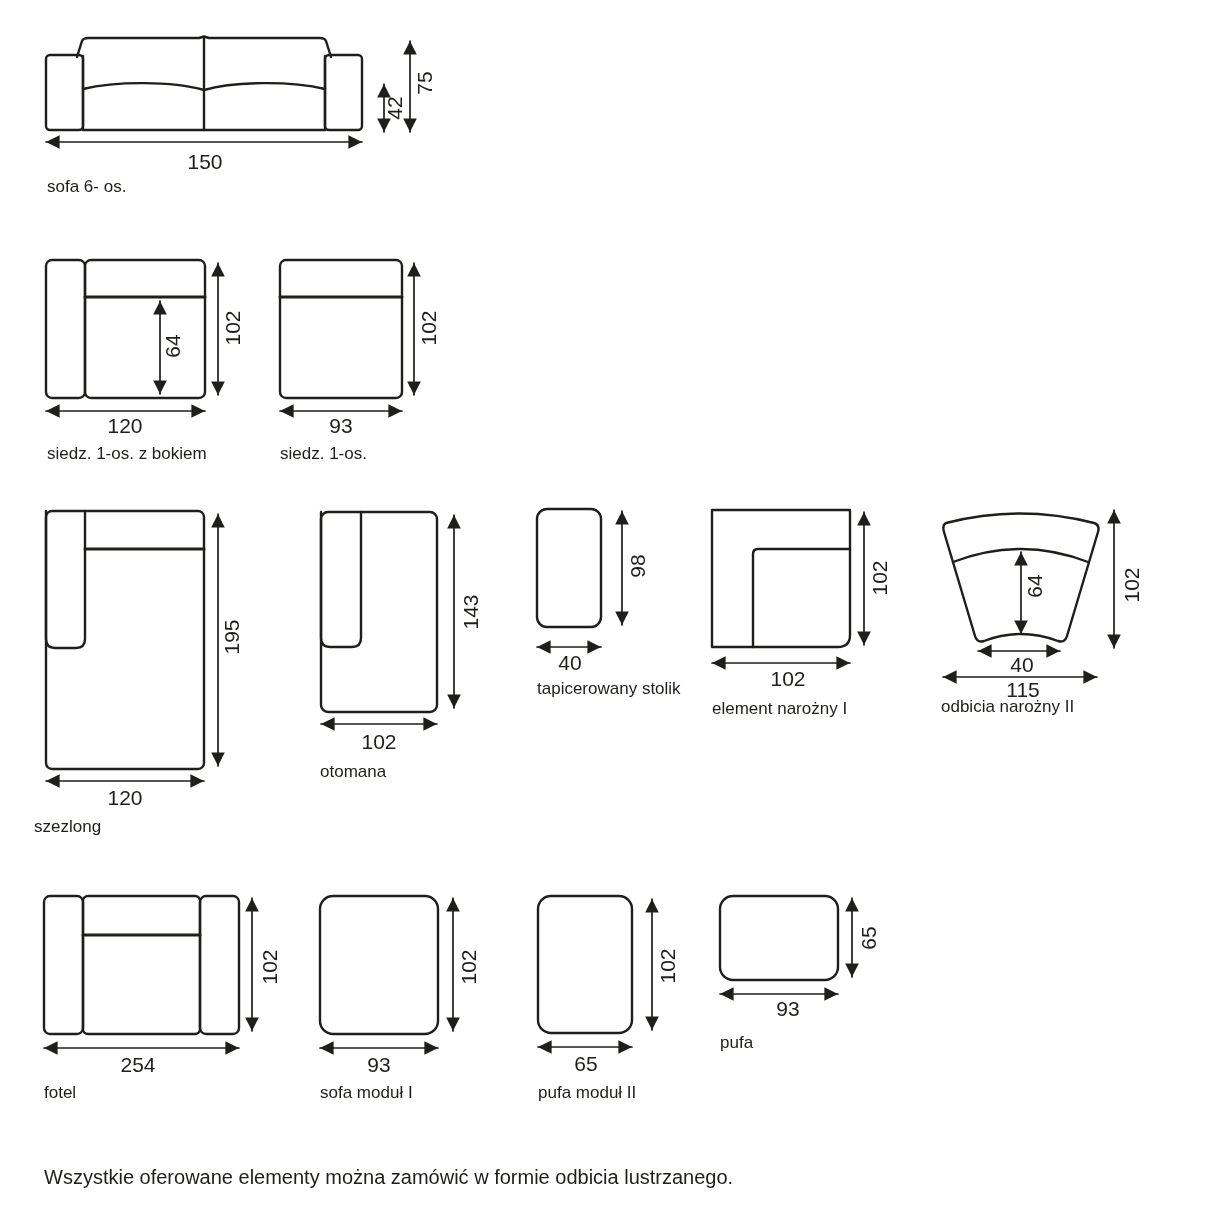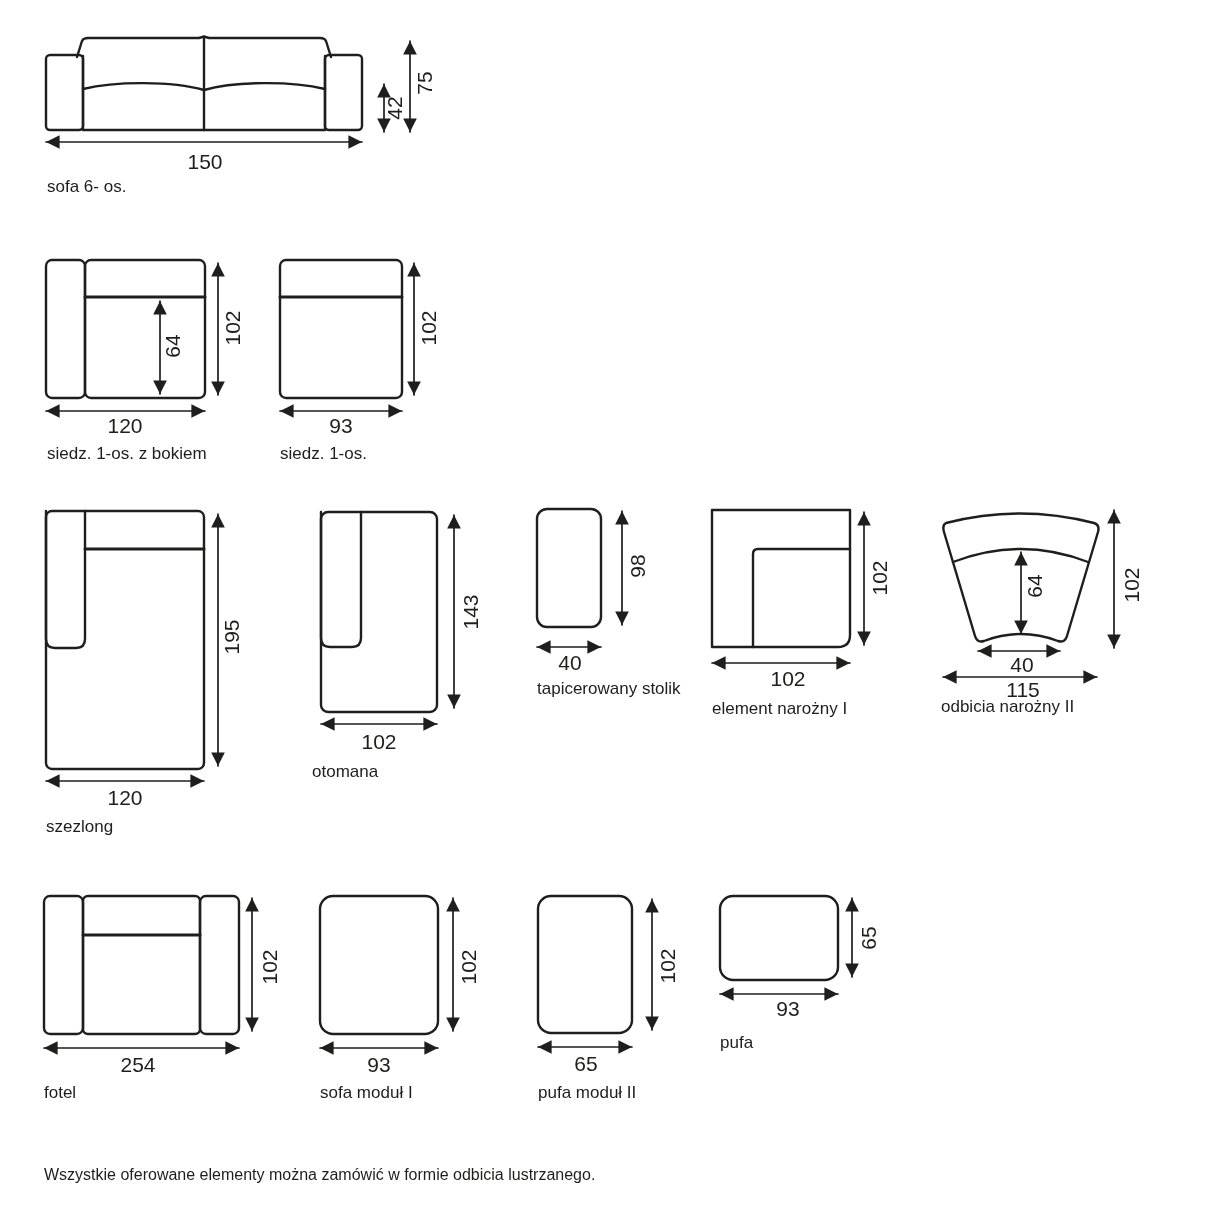--- a/index.html
+++ b/index.html
@@ -21,21 +21,21 @@
   }
   #ah path { fill:var(--line); stroke:none; }
   .dim {
     position:absolute; font-size:21px; line-height:1; white-space:nowrap;
     transform:translate(-50%,-50%);
   }
   .dim.v { transform:translate(-50%,-50%) rotate(-90deg); }
   .lbl {
     position:absolute; font-size:17px; line-height:1.2; white-space:nowrap;
   }
-  .note { position:absolute; font-size:16px; white-space:nowrap; }
+  .note { position:absolute; font-size:20px; white-space:nowrap; }
 </style>
 </head>
 <body>
 
 <div id="canvas">
 
   <svg id="drawing" width="1224" height="1224" viewBox="0 0 1224 1224">
     <defs>
       <marker id="ah" viewBox="0 0 10 10" refX="10" refY="5" markerWidth="8" markerHeight="8" orient="auto-start-reverse">
         <path d="M0,0 L10,5 L0,10 z"></path>
@@ -171,22 +171,22 @@
 
   <div class="dim v" style="left:667px;top:966px">102</div>
   <div class="dim" style="left:586px;top:1063px">65</div>
 
   <div class="dim v" style="left:868px;top:938px">65</div>
   <div class="dim" style="left:788px;top:1008px">93</div>
 
   <div class="lbl" style="left:47px;top:177px">sofa 6- os.</div>
   <div class="lbl" style="left:47px;top:444px">siedz. 1-os. z bokiem</div>
   <div class="lbl" style="left:280px;top:444px">siedz. 1-os.</div>
-  <div class="lbl" style="left:46px;top:817px">szezlong</div>
-  <div class="lbl" style="left:312px;top:762px">otomana</div>
+  <div class="lbl" style="left:34px;top:817px">szezlong</div>
+  <div class="lbl" style="left:320px;top:762px">otomana</div>
   <div class="lbl" style="left:537px;top:679px">tapicerowany stolik</div>
   <div class="lbl" style="left:712px;top:699px">element narożny I</div>
   <div class="lbl" style="left:941px;top:697px">odbicia narożny II</div>
   <div class="lbl" style="left:44px;top:1083px">fotel</div>
   <div class="lbl" style="left:320px;top:1083px">sofa moduł I</div>
   <div class="lbl" style="left:538px;top:1083px">pufa moduł II</div>
   <div class="lbl" style="left:720px;top:1033px">pufa</div>
 
   <div class="note" style="left:44px;top:1166px">Wszystkie oferowane elementy można zamówić w formie odbicia lustrzanego.</div>
 

